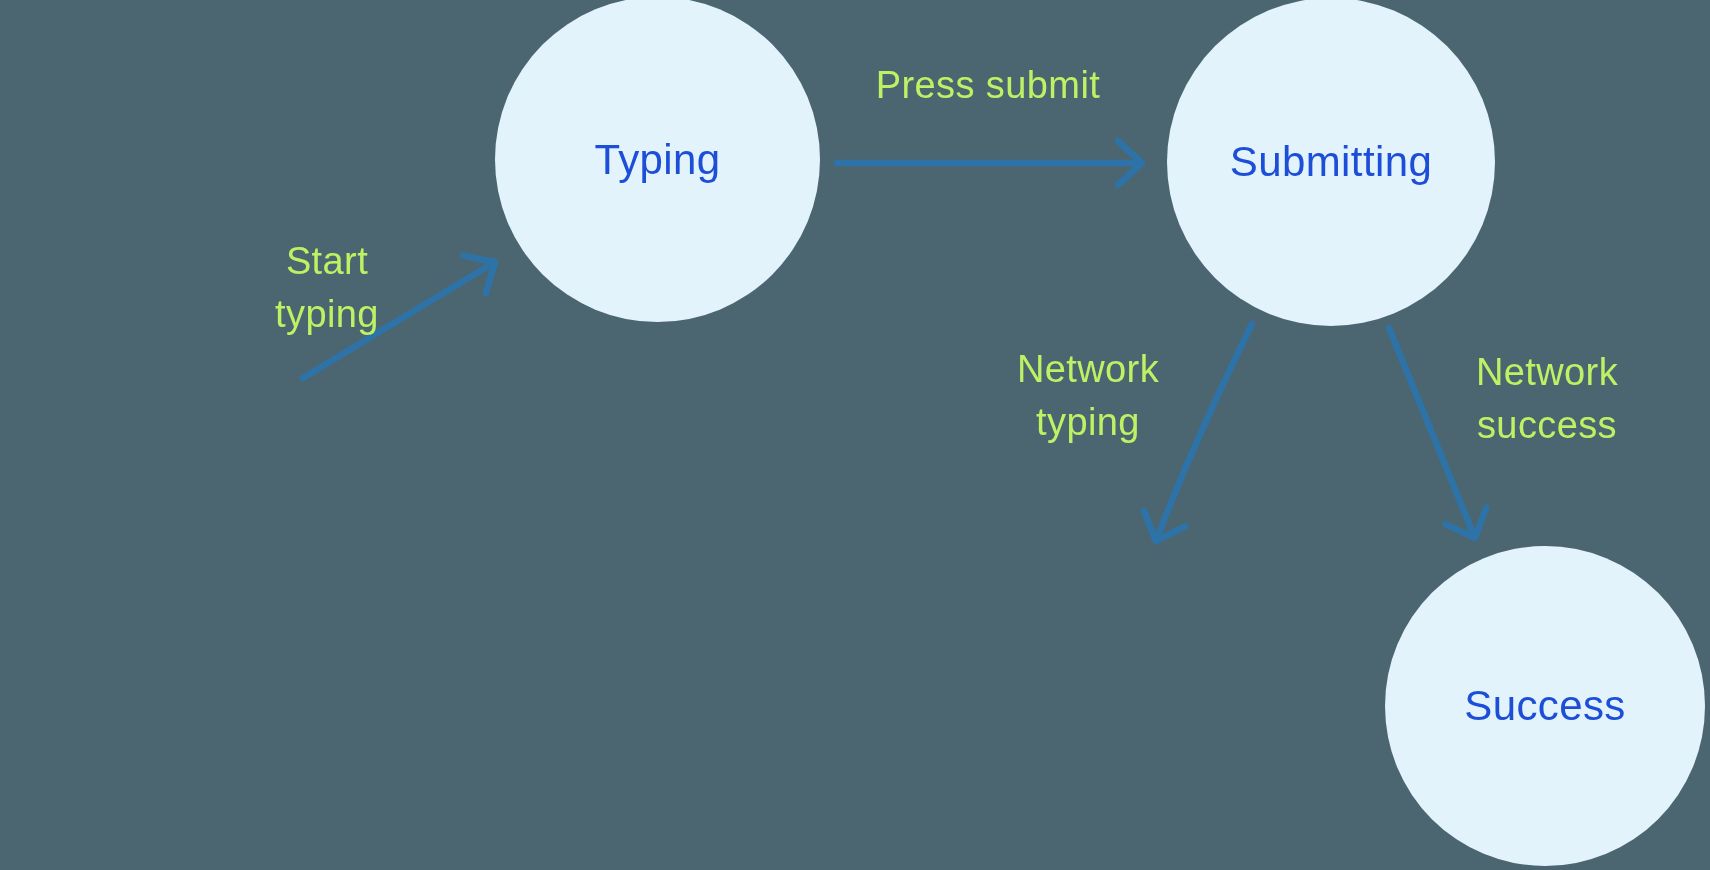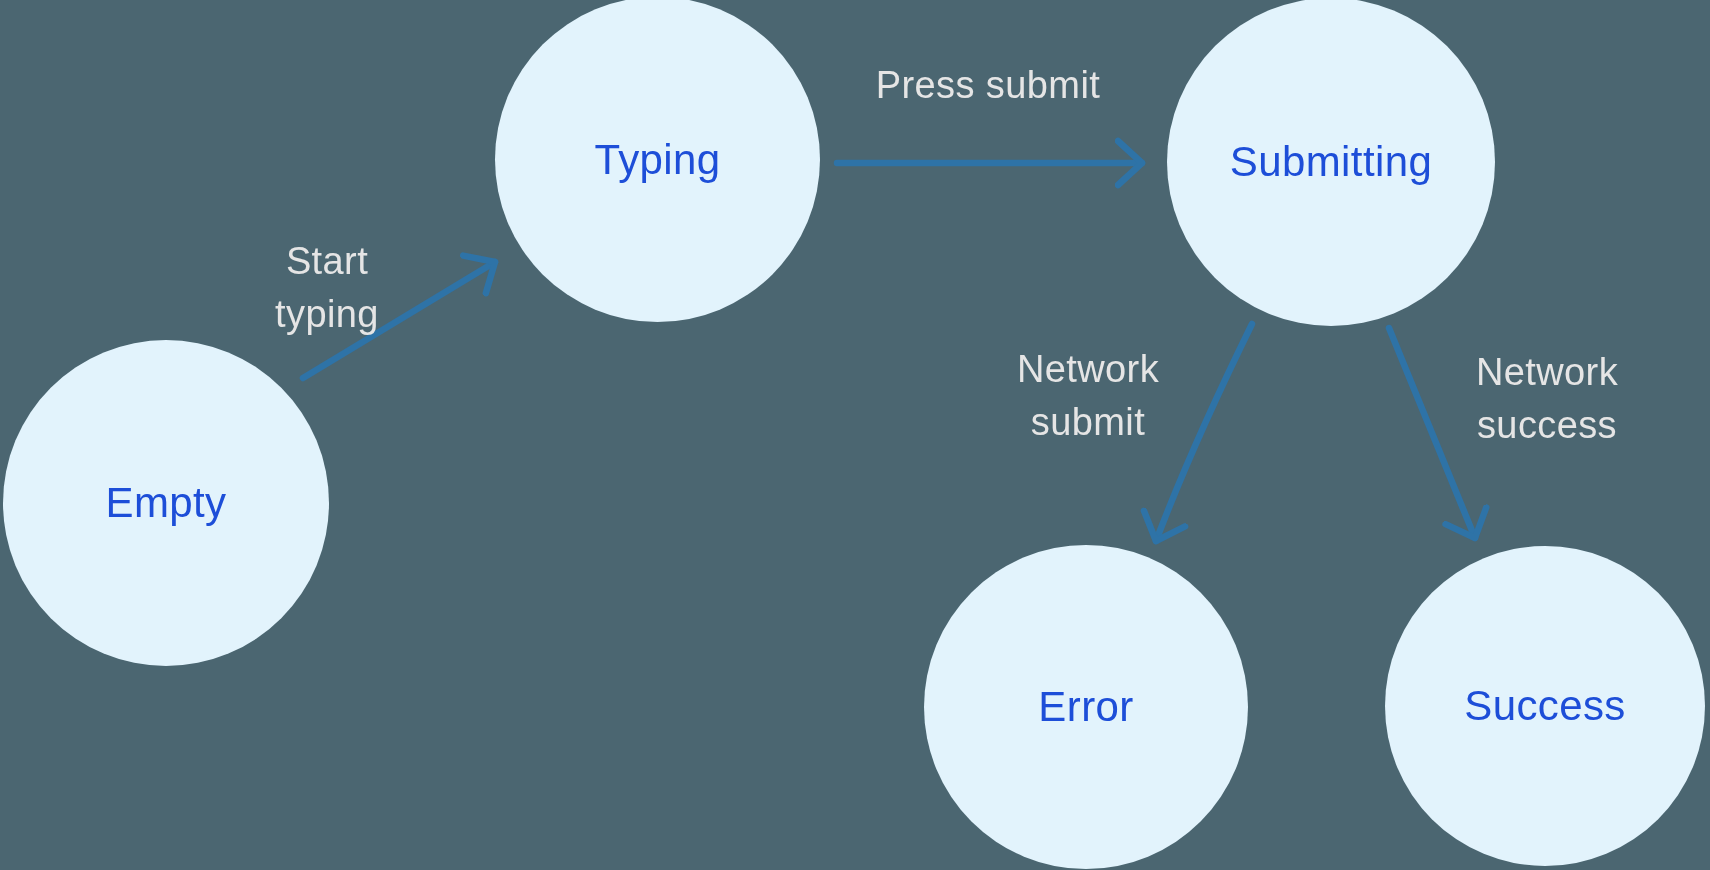--- a/index.html
+++ b/index.html
@@ -47,21 +47,21 @@
   .st-empty      { left: 3px;    top: 340px; width: 326px; height: 326px; }
   .st-typing     { left: 495px;  top: -3px;  width: 325px; height: 325px; }
   .st-submitting { left: 1167px; top: -2px;  width: 328px; height: 328px; }
   .st-error      { left: 924px;  top: 545px; width: 324px; height: 324px; }
   .st-success    { left: 1385px; top: 546px; width: 320px; height: 320px; justify-content: center; }
   .tlabel {
     position: absolute;
     z-index: 1;
     transform: translate(-50%, -50%);
     text-align: center;
-    color: #e5e5e5;
+    color: #bef264;
     font-size: 38px;
     line-height: 53px;
     font-weight: 500;
     letter-spacing: 0.4px;
   }
   .tl-start   { left: 327px;  top: 240px; width: 180px; margin-top: 48px; }
   .tl-press   { left: 988px;  top: 85px;  width: 320px; }
   .tl-neterr  { left: 1088px; top: 396px; width: 210px; }
   .tl-netsucc { left: 1547px; top: 399px; width: 230px; }
 </style>
@@ -75,41 +75,35 @@
       <marker id="ah" markerUnits="userSpaceOnUse" markerWidth="56" markerHeight="56" viewBox="0 0 56 56" refX="27" refY="28" orient="auto">
         <path d="M 3 6 L 27 28 L 3 50" fill="none" stroke="#2e73a7" stroke-width="6.5" stroke-linecap="round" stroke-linejoin="round"></path>
       </marker>
     </defs>
     <path class="edge" d="M 303 378 L 495 262" marker-end="url(#ah)"></path>
     <path class="edge" d="M 837 163 L 1142 163" marker-end="url(#ah)"></path>
     <path class="edge" d="M 1252 324 Q 1192 446 1156 541" marker-end="url(#ah)"></path>
     <path class="edge" d="M 1389 328 L 1475 538" marker-end="url(#ah)"></path>
   </svg>
 
-  <div class="state st-empty">
-    <span class="state-label">Empty</span>
-  </div>
 
   <div class="state st-typing">
     <span class="state-label">Typing</span>
   </div>
 
   <div class="state st-submitting">
     <span class="state-label">Submitting</span>
   </div>
 
-  <div class="state st-error">
-    <span class="state-label">Error</span>
-  </div>
 
   <div class="state st-success">
     <span class="state-label">Success</span>
   </div>
 
   <div class="tlabel tl-start">Start typing</div>
 
   <div class="tlabel tl-press">Press submit</div>
 
-  <div class="tlabel tl-neterr">Network submit</div>
+  <div class="tlabel tl-neterr">Network typing</div>
 
   <div class="tlabel tl-netsucc">Network success</div>
 
 </div>
 
 </body></html>

